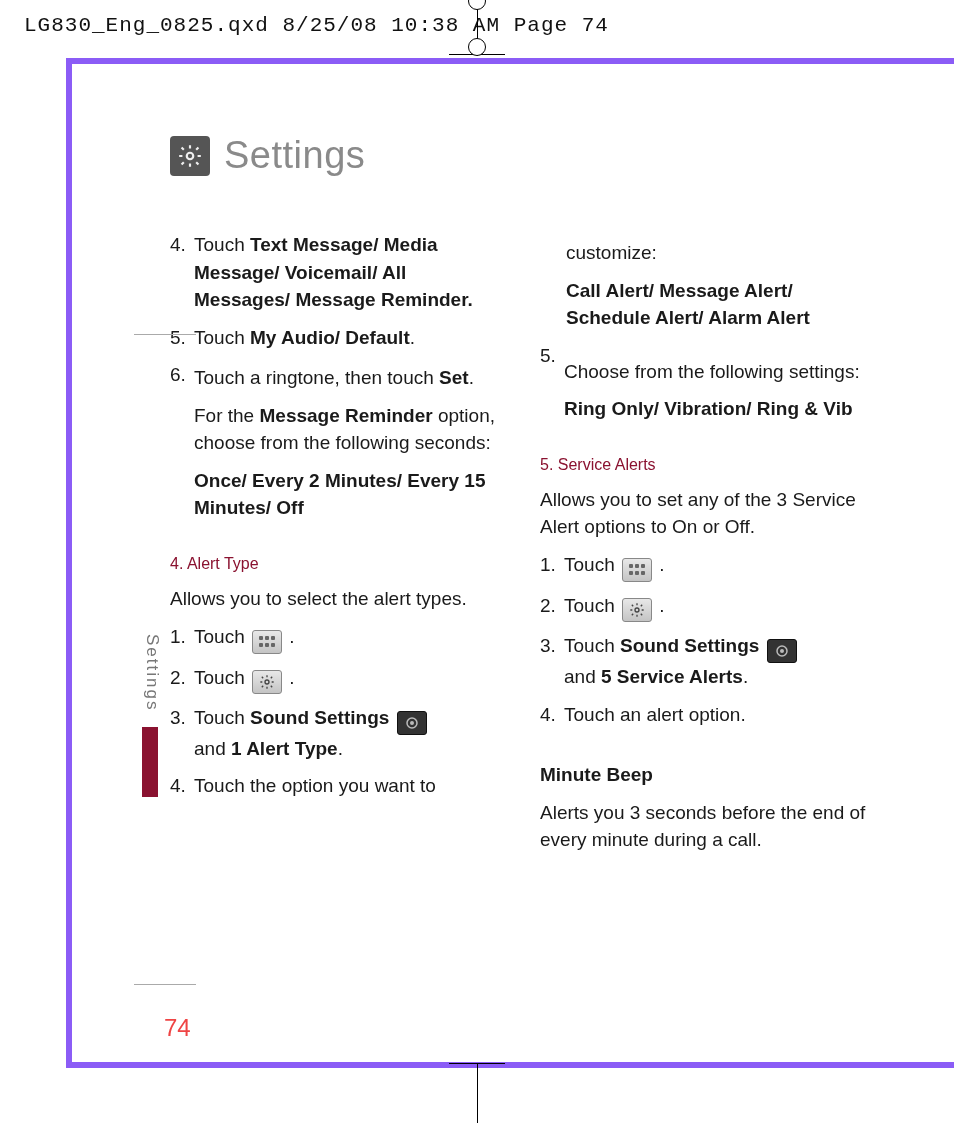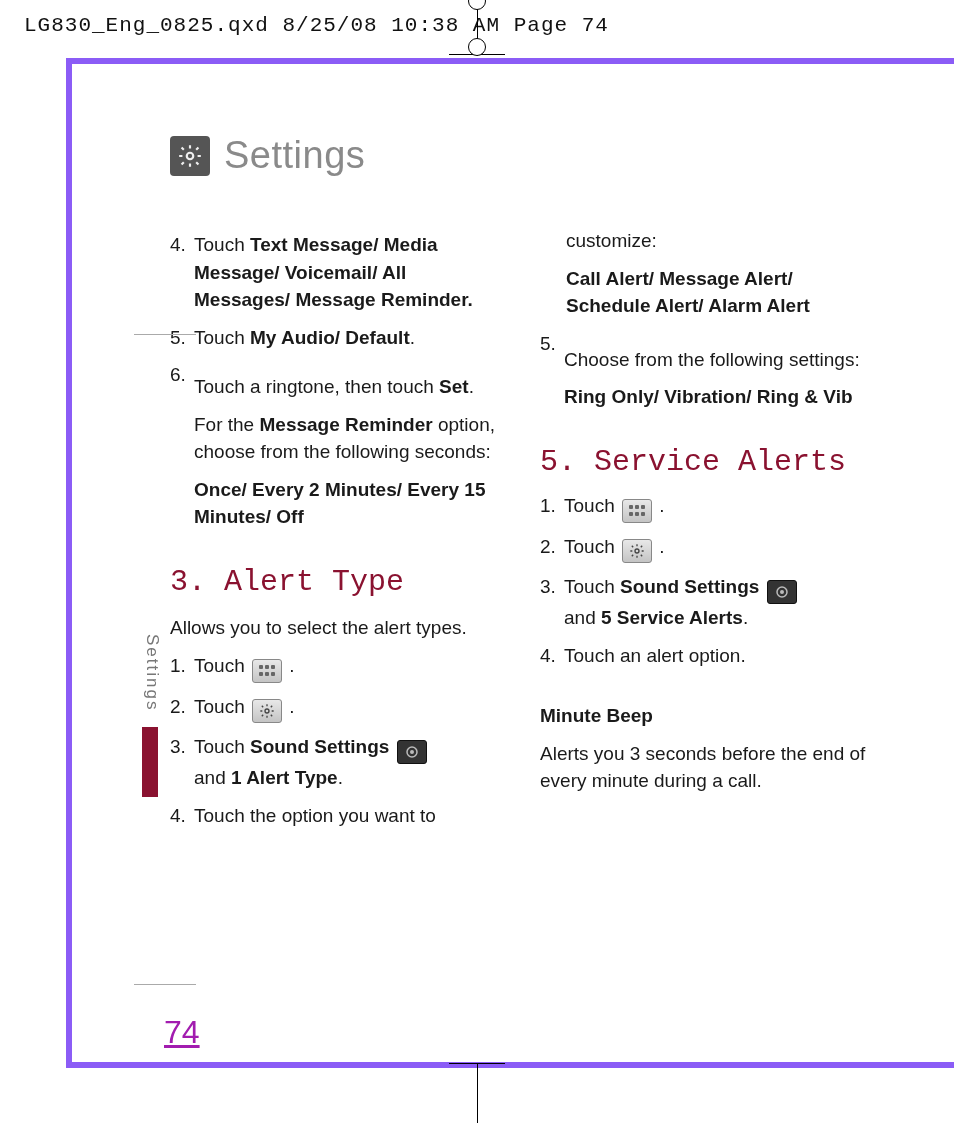--- a/index.html
+++ b/index.html
@@ -159,24 +159,23 @@
   .step > .num {
     width: 24px;
     flex: 0 0 24px;
   }
   .step > .body {
     flex: 1;
   }
   .bold { font-weight: 600; }
   .subhead {
     color: #8a1230;
-    font-size: 30px;
+    font-size: 16px;
     margin: 20px 0 8px 0;
     font-weight: 400;
-    font-family: Liberation Mono, monospace;
   }
   p { margin: 10px 0; }
 
   .icon-inline {
     display: inline-flex;
     vertical-align: -6px;
     width: 30px;
     height: 24px;
     background: linear-gradient(#e8e8e8, #c4c4c4);
     border: 1px solid #888;
@@ -227,23 +226,22 @@
     left: -36px;
     top: 850px;
     width: 62px;
     height: 0;
     border-top: 1px solid #aaa;
   }
   .page-num {
     position: absolute;
     left: -6px;
     top: 880px;
-    font-size: 32px;
-    color: #a21caf;
-    text-decoration: underline;
+    font-size: 24px;
+    color: #ef4444;
   }
 </style>
 </head>
 <body>
 
 <div class="slug">LG830_Eng_0825.qxd  8/25/08  10:38 AM  Page 74</div>
 
 <div class="crop-top"></div>
 <div class="crop-top-circle"></div>
 
@@ -275,27 +273,27 @@
         <div class="step">
           <div class="num">5.</div>
           <div class="body">
             <span>Touch </span><span class="bold">My Audio/ Default</span><span>.</span>
           </div>
         </div>
 
         <div class="step">
           <div class="num">6.</div>
           <div class="body">
-            <p style="margin-top:12px"><span>Touch a ringtone, then touch </span><span class="bold">Set</span><span>.</span></p>
+            <p style="margin-top:3px"><span>Touch a ringtone, then touch </span><span class="bold">Set</span><span>.</span></p>
             <p><span>For the </span><span class="bold">Message Reminder</span><span> option, choose from the following seconds:</span></p>
             <p class="bold">Once/ Every 2 Minutes/ Every 15 Minutes/ Off</p>
           </div>
         </div>
 
-        <div class="subhead">3. Alert Type</div>
+        <div class="subhead">4. Alert Type</div>
         <p>Allows you to select the alert types.</p>
 
         <div class="step">
           <div class="num">1.</div>
           <div class="body">
             <span>Touch </span>
             <span class="icon-inline icon-menu">
               <svg width="18" height="14" viewBox="0 0 18 14">
                   <g fill="#666">
                     <rect x="1" y="1" width="4" height="4" rx="1"></rect>
@@ -345,33 +343,34 @@
           <div class="body">
             <span>Touch the option you want to</span>
           </div>
         </div>
 
       </div>
 
       <div class="col">
 
         <div class="indent">
-          <p style="margin-top:4px">customize:</p>
+          <p style="margin-top:16px">customize:</p>
           <p class="bold">Call Alert/ Message Alert/ Schedule Alert/ Alarm Alert</p>
         </div>
 
         <div class="step">
           <div class="num">5.</div>
           <div class="body">
             <p style="margin-top:16px">Choose from the following settings:</p>
             <p class="bold">Ring Only/ Vibration/ Ring &amp; Vib</p>
           </div>
         </div>
 
         <div class="subhead">5. Service Alerts</div>
+        <p>Allows you to set any of the 3 Service Alert options to On or Off.</p>
 
         <div class="step">
           <div class="num">1.</div>
           <div class="body">
             <span>Touch </span>
             <span class="icon-inline icon-menu">
               <svg width="18" height="14" viewBox="0 0 18 14">
                   <g fill="#666">
                     <rect x="1" y="1" width="4" height="4" rx="1"></rect>
                     <rect x="7" y="1" width="4" height="4" rx="1"></rect>

